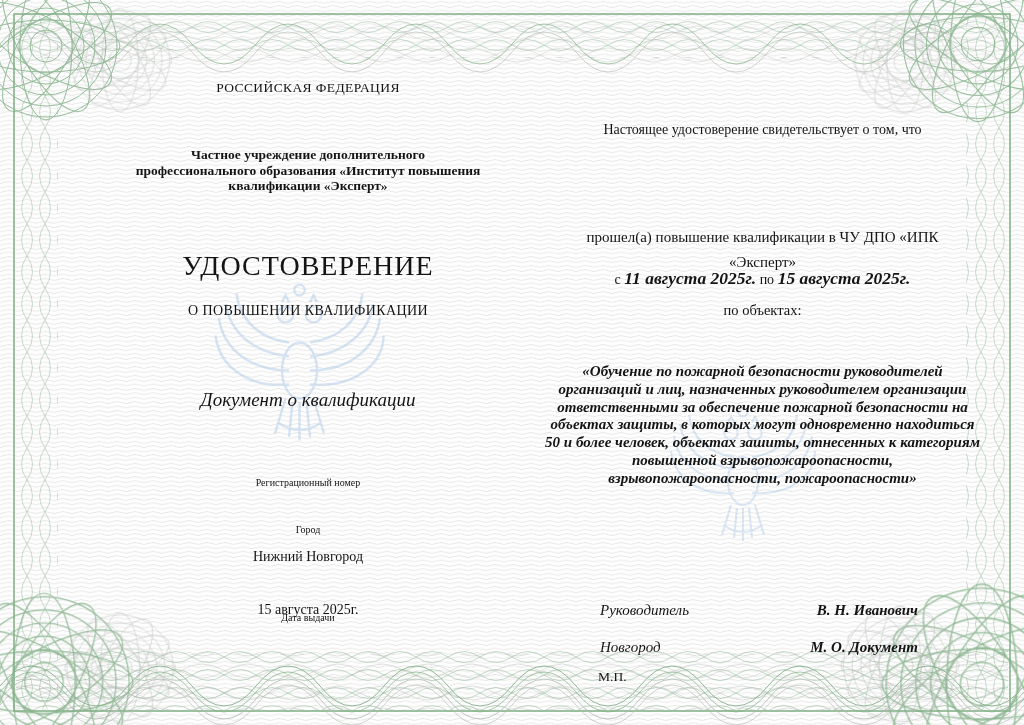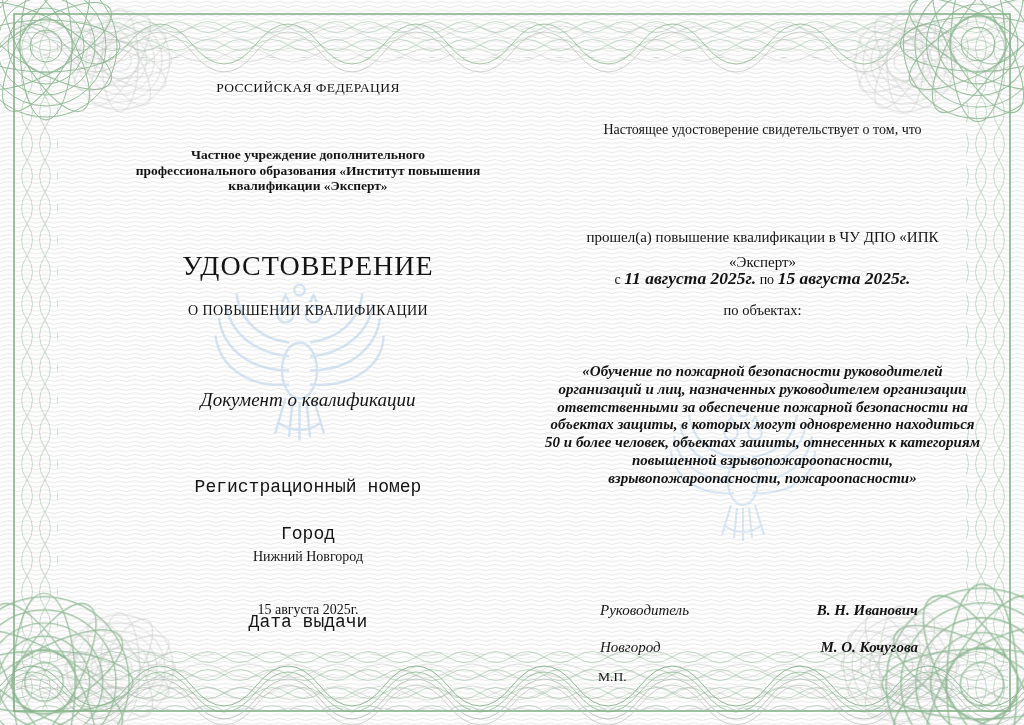--- a/index.html
+++ b/index.html
@@ -16,21 +16,21 @@
   
   .lcol{left:84px;width:448px;}
   
   .rcol{left:545px;width:435px;}
 
   .country{top:80px;font-size:13.5px;letter-spacing:.4px;}
   .inst{top:147px;font-size:13.5px;font-weight:bold;line-height:15.6px;}
   .title{top:250px;font-size:28px;letter-spacing:1px;}
   .subtitle{top:303px;font-size:14px;letter-spacing:.4px;}
   .doctype{top:389px;font-size:19px;font-style:italic;}
-  .lbl{font-size:18px;font-family:Liberation Mono, monospace;}
+  .lbl{font-size:10px;}
   .reglabel{top:477px;}
   .citylabel{top:524px;}
   .cityval{top:549px;font-size:14px;}
   .datelabel{top:576px;margin-top:36px;}
   .dateval{top:602px;font-size:14px;}
 
   .statement{top:102px;font-size:14px;margin-top:20px;}
   .recipient{top:146px;font-size:24px;font-weight:bold;font-style:italic;}
   .completed{top:225px;font-size:15px;line-height:25px;padding:0 14px;box-sizing:border-box;}
   .period{top:268px;font-size:14px;}
@@ -182,18 +182,18 @@
   <div class="txt rcol proglabel">по объектах:</div>
   <div class="txt rcol program">«Обучение по пожарной безопасности руководителей организаций и лиц, назначенных руководителем организации ответственными за обеспечение пожарной безопасности на объектах защиты, в которых могут одновременно находиться 50 и более человек, объектах зашиты, отнесенных к категориям повышенной взрывопожароопасности, взрывопожароопасности, пожароопасности»</div>
 
 
   <div class="sigrow sig1">
     <span class="role">Руководитель</span>
     <span class="sname">В. Н. Иванович</span>
   </div>
   <div class="sigrow sig2">
     <span class="role">Новгород</span>
-    <span class="sname">М. О. Кочугова</span>
+    <span class="sname">М. О. Документ</span>
   </div>
 
   <div class="mp">М.П.</div>
 
 </div>
 
 </body></html>

